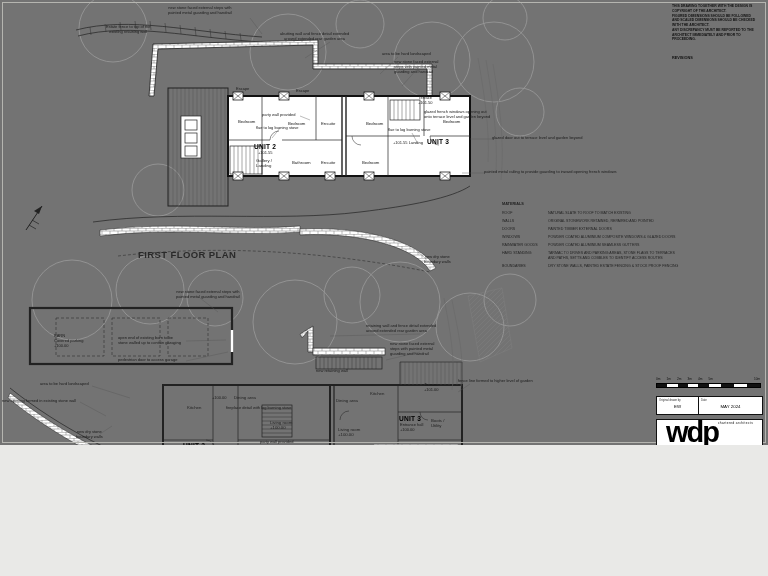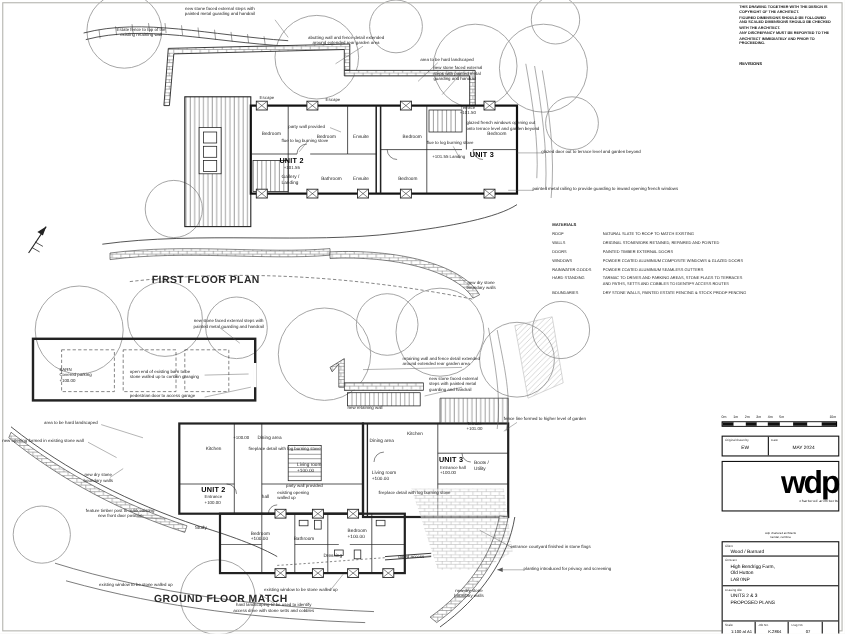--- a/index.html
+++ b/index.html
@@ -1,18 +1,18 @@
 <!DOCTYPE html>
 <html><head>
 <meta charset="utf-8">
 <style>
   *{margin:0;padding:0;box-sizing:border-box}
   html,body{width:768px;height:576px}
   body{font-family:"Liberation Sans",sans-serif;background:#e9e9e7;position:relative}
-  .sheet{position:absolute;left:0;top:0;width:768px;height:576px;background:#ffffff;overflow:hidden}
+  .sheet{position:absolute;left:0;top:0;width:768px;height:445px;background:#737373;overflow:hidden}
   .sheet-border{position:absolute;inset:2px;border:0.8px solid #b5b5b0;pointer-events:none}
   svg{position:absolute;left:0;top:0}
   .lbl{position:absolute;font-size:4px;line-height:1.22;color:#1c1c1c;white-space:nowrap;z-index:3}
   .lbl.ctr{text-align:center}
   .lbl.room{font-size:4.3px;color:#222}
   .lbl.unit{font-size:6.6px;font-weight:bold;letter-spacing:.2px;color:#000}
   .plan-title{position:absolute;font-size:9.5px;font-weight:bold;letter-spacing:.4px;color:#2a2a2a;z-index:3}
   .disclaimer{position:absolute;left:672px;top:4px;width:92px;font-size:3.4px;line-height:1.4;font-weight:bold;color:#111;z-index:3}
   .revisions{position:absolute;left:672px;top:56px;font-size:3.8px;font-weight:bold;color:#111;z-index:3}
   .materials{position:absolute;left:502px;top:202px;width:196px;z-index:3}
@@ -25,21 +25,21 @@
   .sb-lab{position:absolute;top:0;font-size:3.2px;color:#111}
   .sb-bar{position:absolute;top:6px;left:0;width:105px;height:5px;border:0.5px solid #000;display:flex}
   .sb-seg.b{background:#111}.sb-seg.w{background:#fff}
   .tb-box{border:1px solid #111;background:#fff}
   .tb-drawn{display:flex;height:19px;margin-bottom:4px}
   .tb-drawn .cell{flex:1;padding:1px 2px}
   .tb-drawn .cell:first-child{border-right:1px solid #111;flex:0 0 42px}
   .tb-lab{font-size:2.8px;color:#333}
   .tb-val{font-size:4.4px;color:#000}
   .tb-drawn .tb-val{text-align:center;margin-top:2px}
-  .tb-logo{height:46px;margin-bottom:18px;display:flex;flex-direction:column;align-items:flex-end;justify-content:center}
+  .tb-logo{height:46px;margin-bottom:18px;display:flex;flex-direction:row;align-items:flex-start;justify-content:center}
   .logo-main{font-size:29px;font-weight:800;letter-spacing:-2px;line-height:.85;color:#000}
   .logo-sub{font-size:3.1px;letter-spacing:.4px;color:#000;margin-top:1px}
   .tb-contact{text-align:center;font-size:2.6px;line-height:1.35;color:#222;margin:1px 0 2px}
   .tb-fields .frow{border-bottom:1px solid #111;padding:1px 2px;overflow:hidden}
   .frow.client{height:13px}
   .frow.contract{height:27px}
   .frow.dtitle{height:32px}
   .tb-fields .tb-val{margin-left:5px;margin-top:1px;line-height:1.4}
   .frow.bottom{display:flex;padding:0;height:16px;border-bottom:none}
   .bcell{flex:1.1;border-right:1px solid #111;padding:1px 2px;overflow:hidden}

